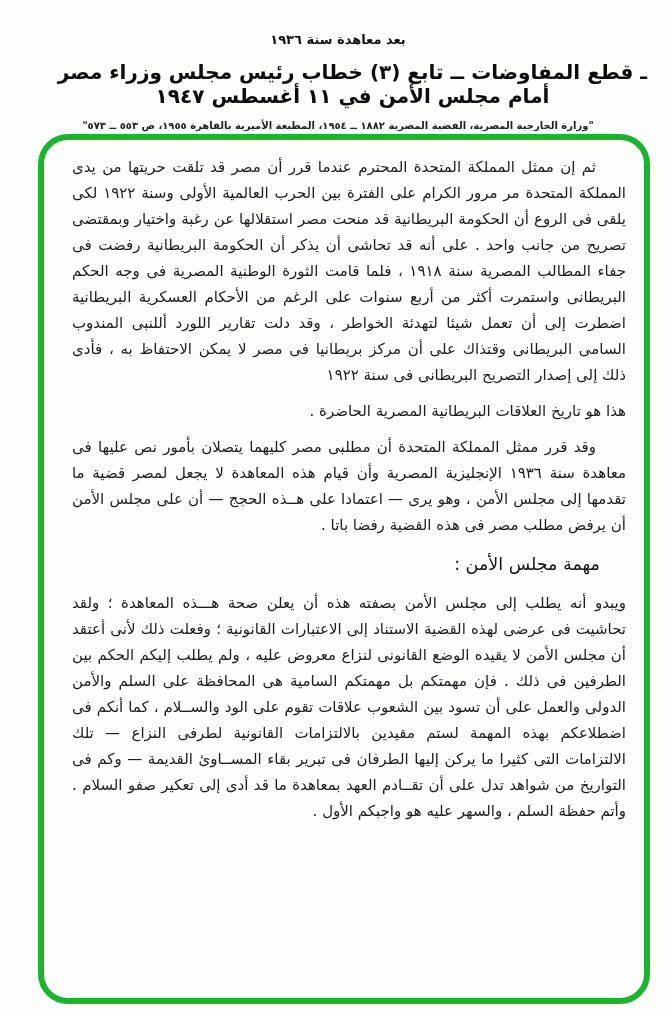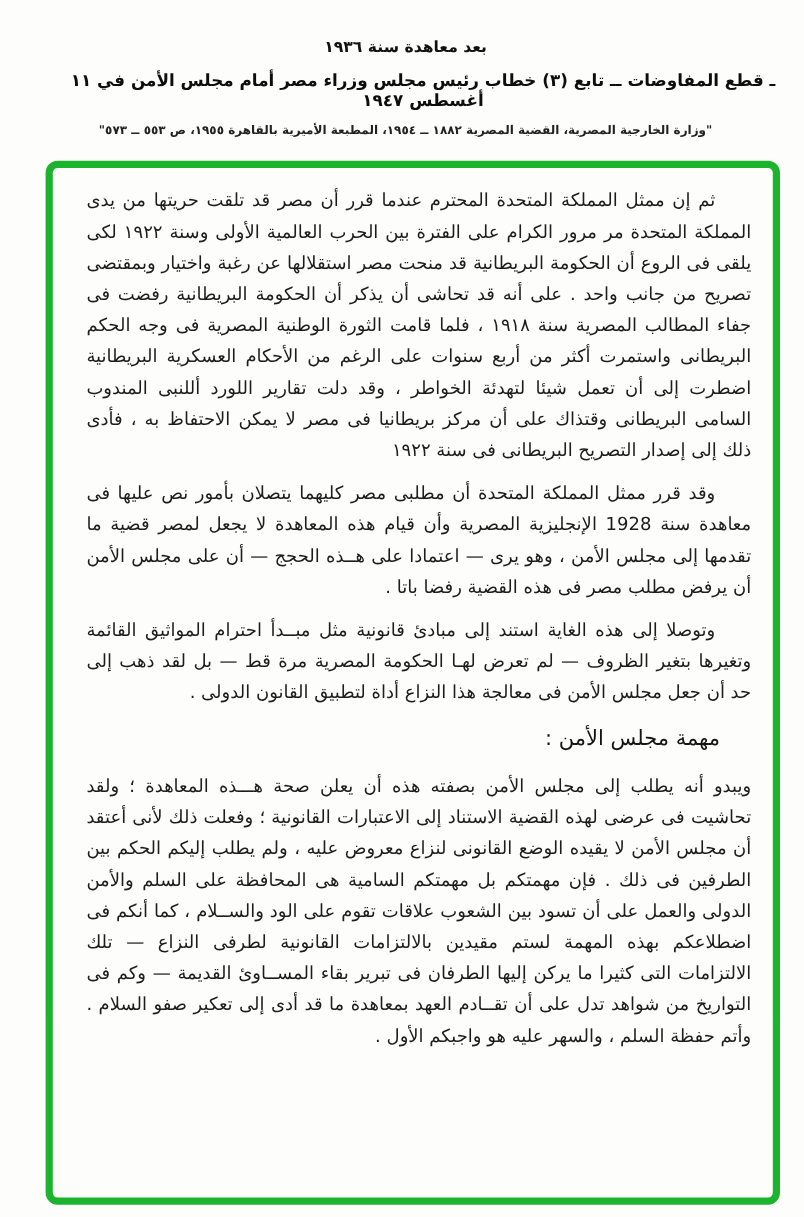--- a/index.html
+++ b/index.html
@@ -8,28 +8,28 @@
     background: #fdfdfc;
     font-family: "DejaVu Sans", sans-serif;
     color: #161616;
     position: relative;
     overflow: hidden;
   }
   .page { position: absolute; inset: 0; background: #fdfdfc; }
 
   .header { position: absolute; top: 32px; left: 6px; right: 0; text-align: center; direction: rtl; }
   .running-title { font-size: 13px; font-weight: bold; color: #111; }
-  .doc-title { margin-top: 13px; font-size: 14px; font-weight: bold; color: #0d0d0d; margin-left: 29px; }
+  .doc-title { margin-top: 13px; font-size: 20px; font-weight: bold; color: #0d0d0d; margin-left: 29px; }
   .source { margin-top: 12px; font-size: 10px; font-weight: bold; color: #222; }
 
   .frame {
     position: absolute;
     left: 38px; right: 20px; top: 134px; bottom: 10px;
     border: 6px solid #1cb32e;
-    border-radius: 10px;
+    border-radius: 30px;
     box-sizing: border-box;
     padding: 14px 18px 8px 28px;
     direction: rtl;
     overflow: hidden;
     background: #fdfdfc;
   }
 
   .bodytext p {
     margin: 0 0 10px 0;
     font-size: 15px;
@@ -54,20 +54,20 @@
 
   <div class="header">
     <div class="running-title">بعد معاهدة سنة ١٩٣٦</div>
     <div class="doc-title">ـ قطع المفاوضات ــ تابع (٣) خطاب رئيس مجلس وزراء مصر أمام مجلس الأمن في ١١ أغسطس ١٩٤٧</div>
     <div class="source">"وزارة الخارجية المصرية، القضية المصرية ١٨٨٢ ــ ١٩٥٤، المطبعة الأميرية بالقاهرة ١٩٥٥، ص ٥٥٣ ــ ٥٧٣"</div>
   </div>
 
   <div class="frame">
     <div class="bodytext">
       <p class="indent">ثم إن ممثل المملكة المتحدة المحترم عندما قرر أن مصر قد تلقت حريتها من يدى المملكة المتحدة مر مرور الكرام على الفترة بين الحرب العالمية الأولى وسنة ١٩٢٢ لكى يلقى فى الروع أن الحكومة البريطانية قد منحت مصر استقلالها عن رغبة واختيار وبمقتضى تصريح من جانب واحد . على أنه قد تحاشى أن يذكر أن الحكومة البريطانية رفضت فى جفاء المطالب المصرية سنة ١٩١٨ ، فلما قامت الثورة الوطنية المصرية فى وجه الحكم البريطانى واستمرت أكثر من أربع سنوات على الرغم من الأحكام العسكرية البريطانية اضطرت إلى أن تعمل شيئا لتهدئة الخواطر ، وقد دلت تقارير اللورد أللنبى المندوب السامى البريطانى وقتذاك على أن مركز بريطانيا فى مصر لا يمكن الاحتفاظ به ، فأدى ذلك إلى إصدار التصريح البريطانى فى سنة ١٩٢٢</p>
-      <p class="indent">وقد قرر ممثل المملكة المتحدة أن مطلبى مصر كليهما يتصلان بأمور نص عليها فى معاهدة سنة 1928 الإنجليزية المصرية وأن قيام هذه المعاهدة لا يجعل لمصر قضية ما تقدمها إلى مجلس الأمن ، وهو يرى — اعتمادا على هــذه الحجج — أن على مجلس الأمن أن يرفض مطلب مصر فى هذه القضية رفضا باتا .</p>
-      <p class="indent">وتوصلا إلى هذه الغاية استند إلى مبادئ قانونية مثل مبــدأ احترام المواثيق القائمة وتغيرها بتغير الظروف — لم تعرض لهـا الحكومة المصرية مرة قط — بل لقد ذهب إلى حد أن جعل مجلس الأمن فى معالجة هذا النزاع أداة لتطبيق القانون الدولى .</p>
+      <p>هذا هو تاريخ العلاقات البريطانية المصرية الحاضرة .</p>
+      <p class="indent">وقد قرر ممثل المملكة المتحدة أن مطلبى مصر كليهما يتصلان بأمور نص عليها فى معاهدة سنة ١٩٣٦ الإنجليزية المصرية وأن قيام هذه المعاهدة لا يجعل لمصر قضية ما تقدمها إلى مجلس الأمن ، وهو يرى — اعتمادا على هــذه الحجج — أن على مجلس الأمن أن يرفض مطلب مصر فى هذه القضية رفضا باتا .</p>
       <h2>مهمة مجلس الأمن :</h2>
       <p>ويبدو أنه يطلب إلى مجلس الأمن بصفته هذه أن يعلن صحة هـــذه المعاهدة ؛ ولقد تحاشيت فى عرضى لهذه القضية الاستناد إلى الاعتبارات القانونية ؛ وفعلت ذلك لأنى أعتقد أن مجلس الأمن لا يقيده الوضع القانونى لنزاع معروض عليه ، ولم يطلب إليكم الحكم بين الطرفين فى ذلك . فإن مهمتكم بل مهمتكم السامية هى المحافظة على السلم والأمن الدولى والعمل على أن تسود بين الشعوب علاقات تقوم على الود والســلام ، كما أنكم فى اضطلاعكم بهذه المهمة لستم مقيدين بالالتزامات القانونية لطرفى النزاع — تلك الالتزامات التى كثيرا ما يركن إليها الطرفان فى تبرير بقاء المســاوئ القديمة — وكم فى التواريخ من شواهد تدل على أن تقــادم العهد بمعاهدة ما قد أدى إلى تعكير صفو السلام . وأتم حفظة السلم ، والسهر عليه هو واجبكم الأول .</p>
     </div>
   </div>
 
 </div>
 
 </body></html>

